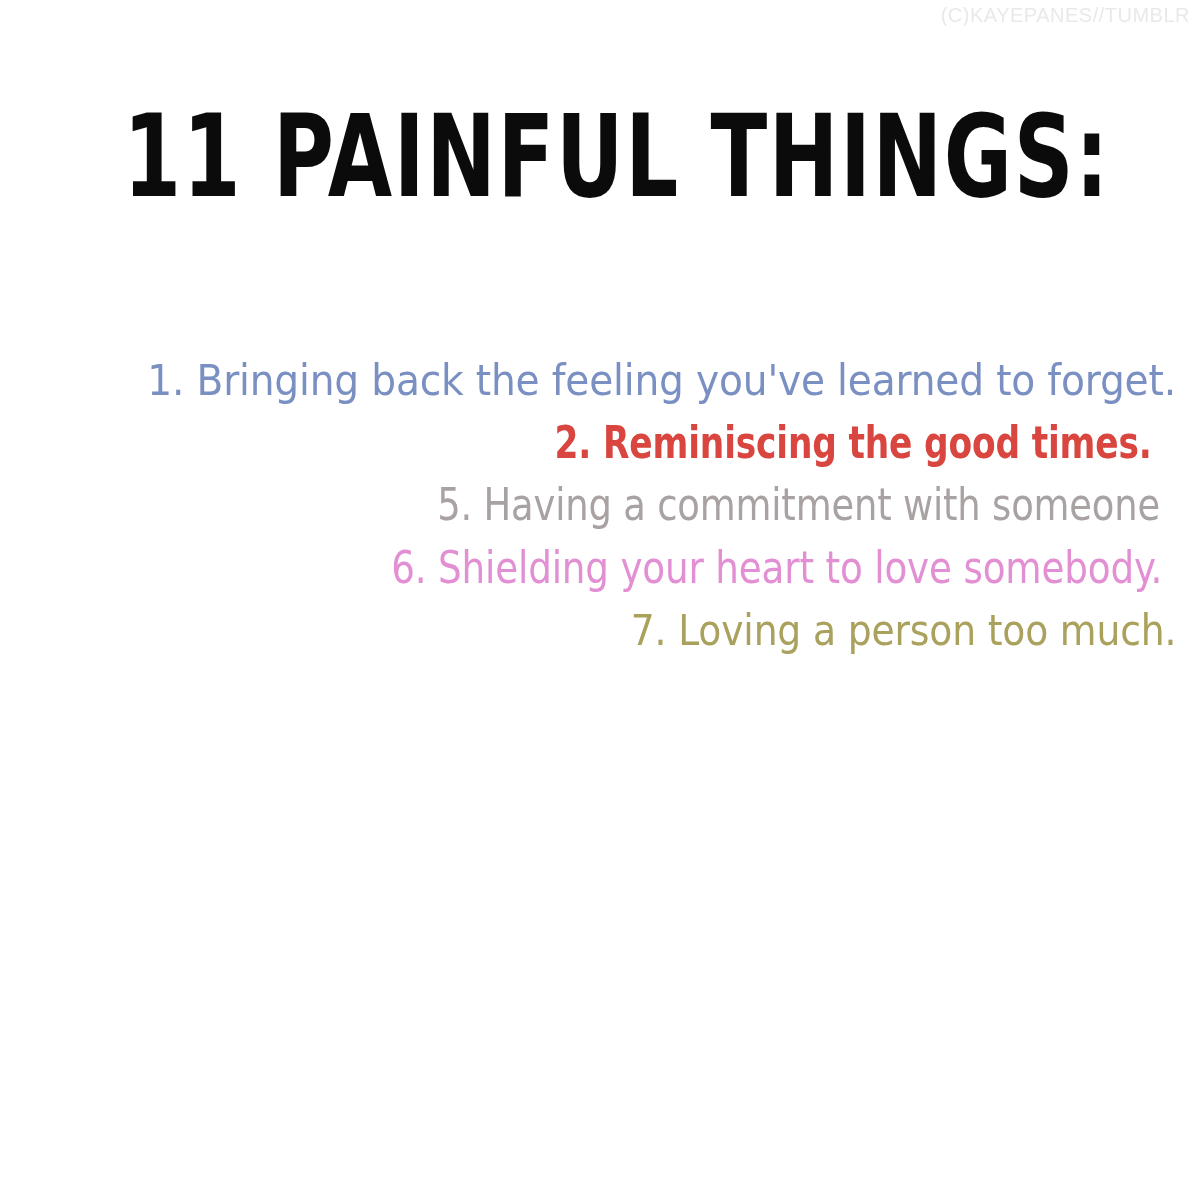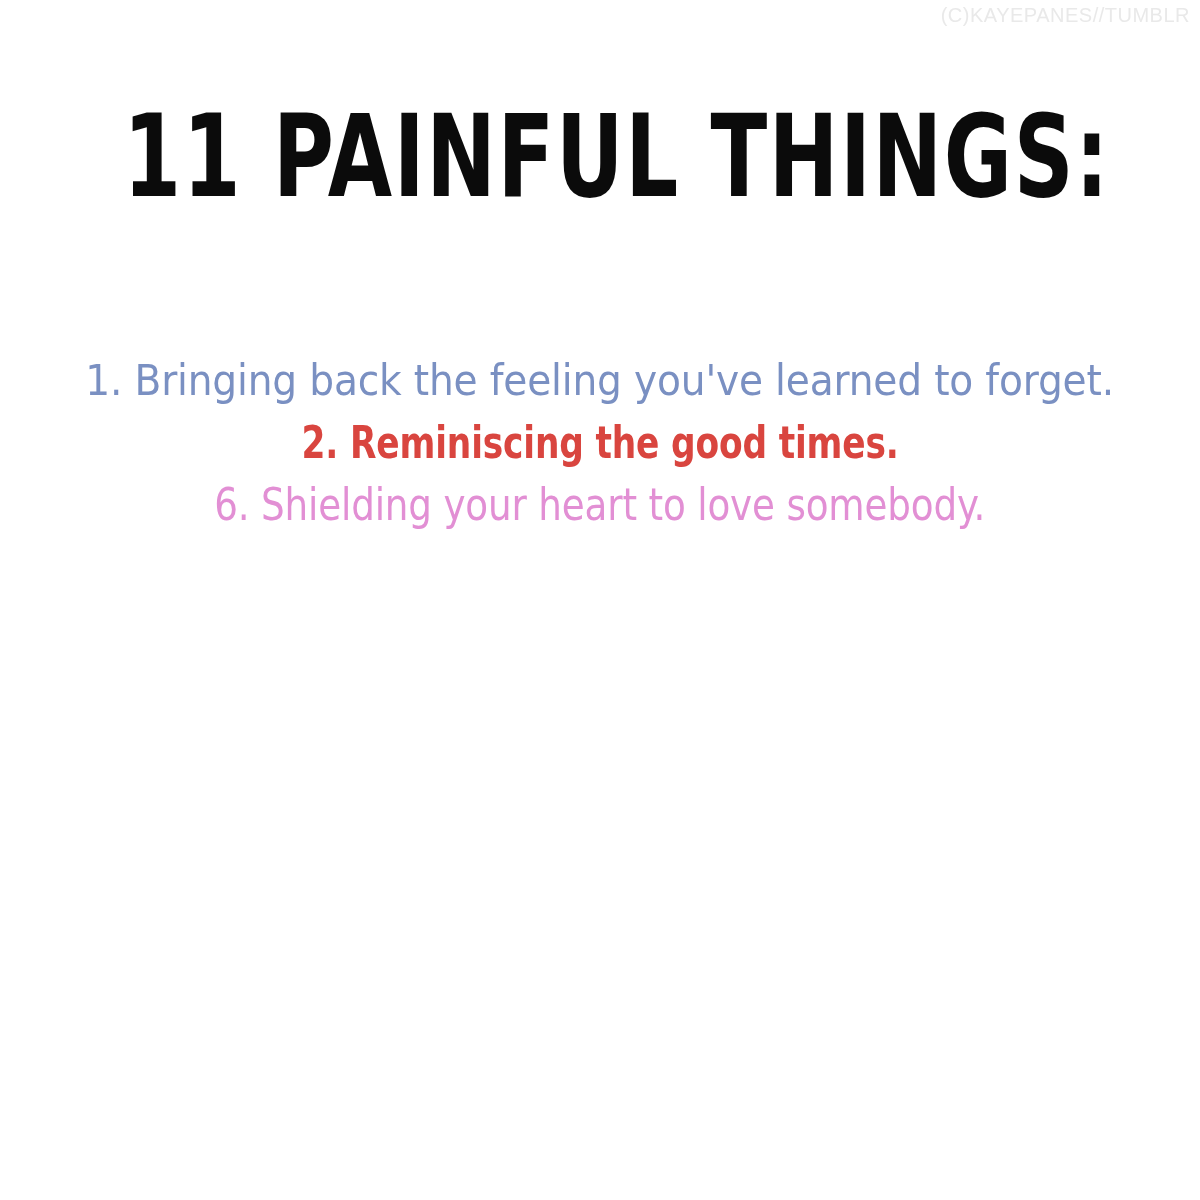--- a/index.html
+++ b/index.html
@@ -61,21 +61,21 @@
   #list {
     position: absolute;
     top: 349px;
     left: 0;
     width: 1200px;
     text-align: center;
   }
 
   .item {
     width: 1200px;
-    text-align: center;
+    text-align: right;
     line-height: 62.5px;
     height: 62.5px;
     white-space: nowrap;
   }
 
   .item .line {
     display: inline-block;
     font-family: "DejaVu Sans", sans-serif;
     font-weight: 400;
     font-size: 41px;
@@ -114,25 +114,31 @@
     <div class="item w1">
       <span class="line" style="color: rgb(122, 144, 194);">1. Bringing back the feeling you've learned to forget.</span>
     </div>
 
     <div class="item w2">
       <span class="line" style="color: rgb(217, 69, 63);">2. Reminiscing the good times.</span>
     </div>
 
 
 
+    <div class="item w5">
+      <span class="line" style="color: rgb(169, 162, 162);">5. Having a commitment with someone</span>
+    </div>
 
 
     <div class="item w6">
       <span class="line" style="color: rgb(226, 143, 212);">6. Shielding your heart to love somebody.</span>
     </div>
 
+    <div class="item w7">
+      <span class="line" style="color: rgb(169, 161, 92);">7. Loving a person too much.</span>
+    </div>
 
 
 
 
 
   </div>
 </div>
 
 </body></html>

